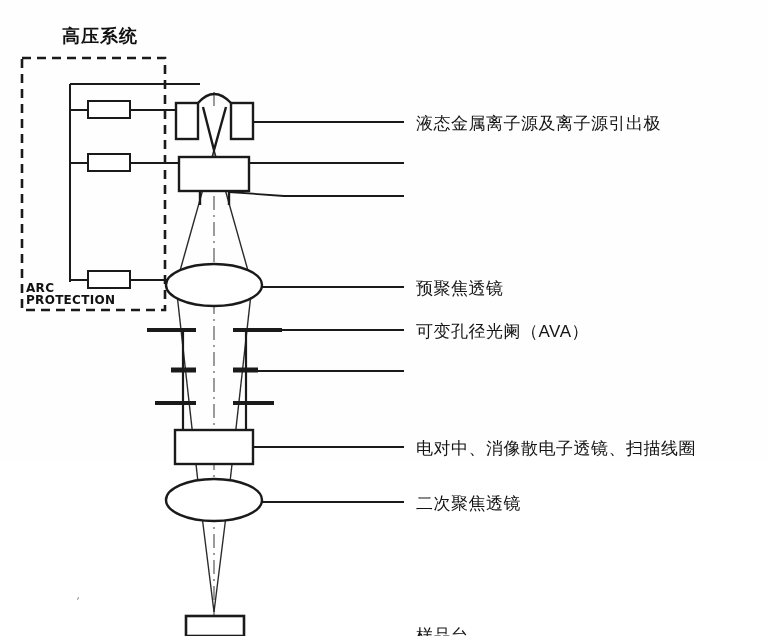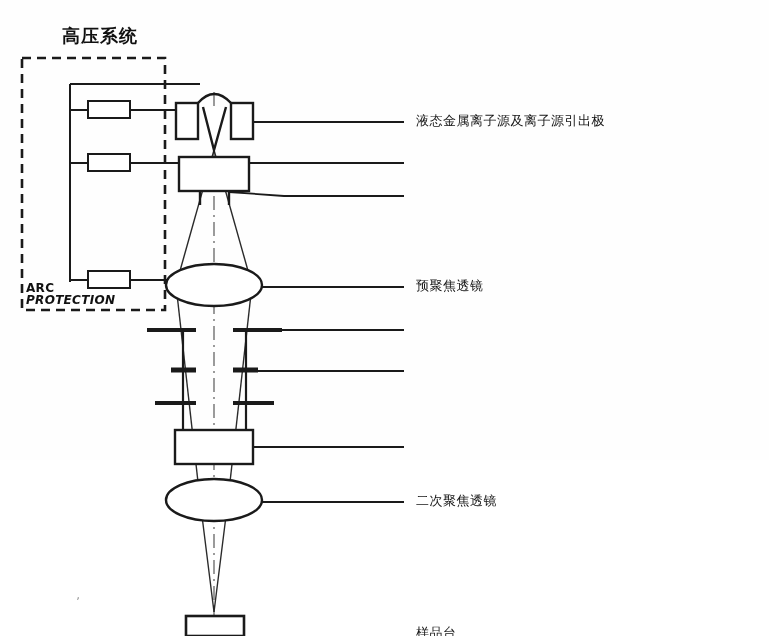--- a/index.html
+++ b/index.html
@@ -23,21 +23,21 @@
   svg#diagram {
     position: absolute;
     left: 0;
     top: 0;
     width: 769px;
     height: 636px;
   }
   .lbl {
     position: absolute;
     font-family: Liberation Sans, sans-serif;
-    font-size: 13px;
+    font-size: 17px;
     color: #141414;
     white-space: nowrap;
     letter-spacing: 0.5px;
   }
   .title-hv {
     position: absolute;
     font-size: 18px;
     font-weight: 700;
     letter-spacing: 1px;
     color: #101010;
@@ -168,30 +168,32 @@
       <path d="M282 330 L404 330"></path>
       <path d="M258 371 L404 371"></path>
       <path d="M253 447 L404 447"></path>
       <path d="M262 502 L404 502"></path>
     </g>
   </svg>
 
   <div class="title-hv" style="left:62px; top:24px;">高压系统</div>
 
   <div class="arc" style="left:26px; top:283px;">ARC</div>
-  <div class="arc" style="left:26px; top:295px;font-style:italic;">PROTECTION</div>
+  <div class="arc" style="left:26px; top:295px;">PROTECTION</div>
 
   <div class="lbl" style="left:416px; top:112px;">液态金属离子源及离子源引出极</div>
 
 
 
   <div class="lbl" style="left:416px; top:277px;">预聚焦透镜</div>
 
+  <div class="lbl" style="left:416px; top:320px;">可变孔径光阑（AVA）</div>
 
 
+  <div class="lbl" style="left:416px; top:437px;">电对中、消像散电子透镜、扫描线圈</div>
 
   <div class="lbl" style="left:416px; top:492px;">二次聚焦透镜</div>
 
   <div class="lbl" style="left:416px; top:624px;">样品台</div>
 
   <div class="speck" style="left:76px; top:594px;">ʼ</div>
 
 </div>
 
 </body></html>

